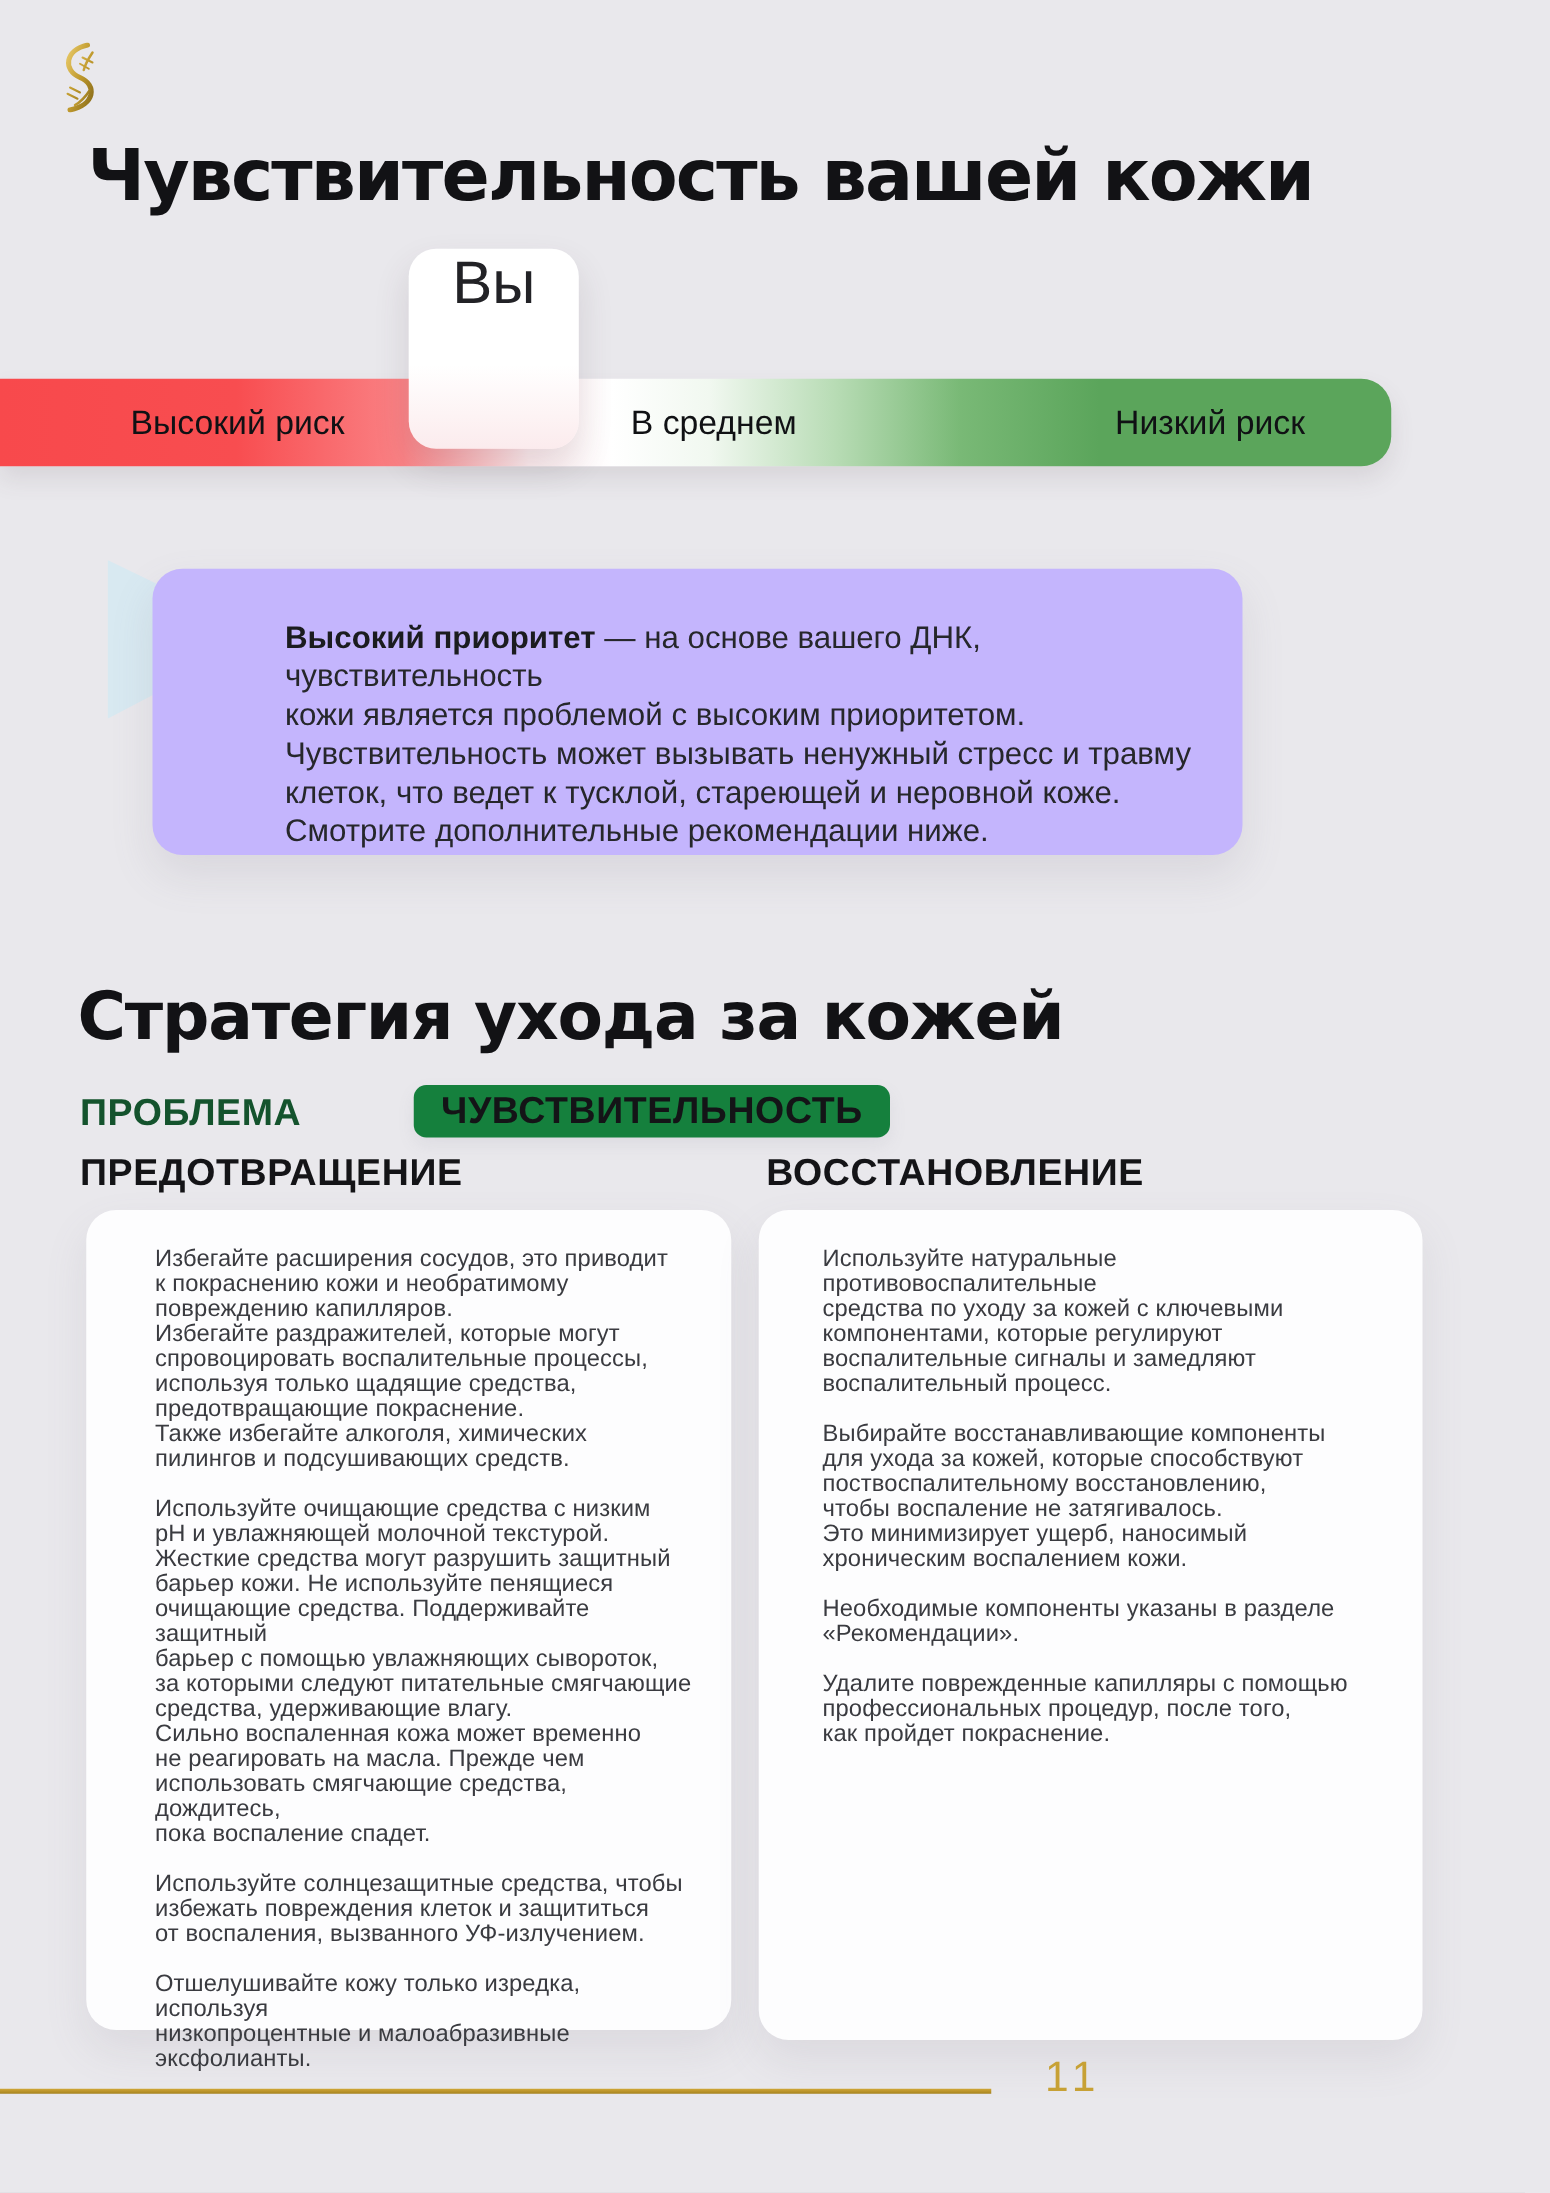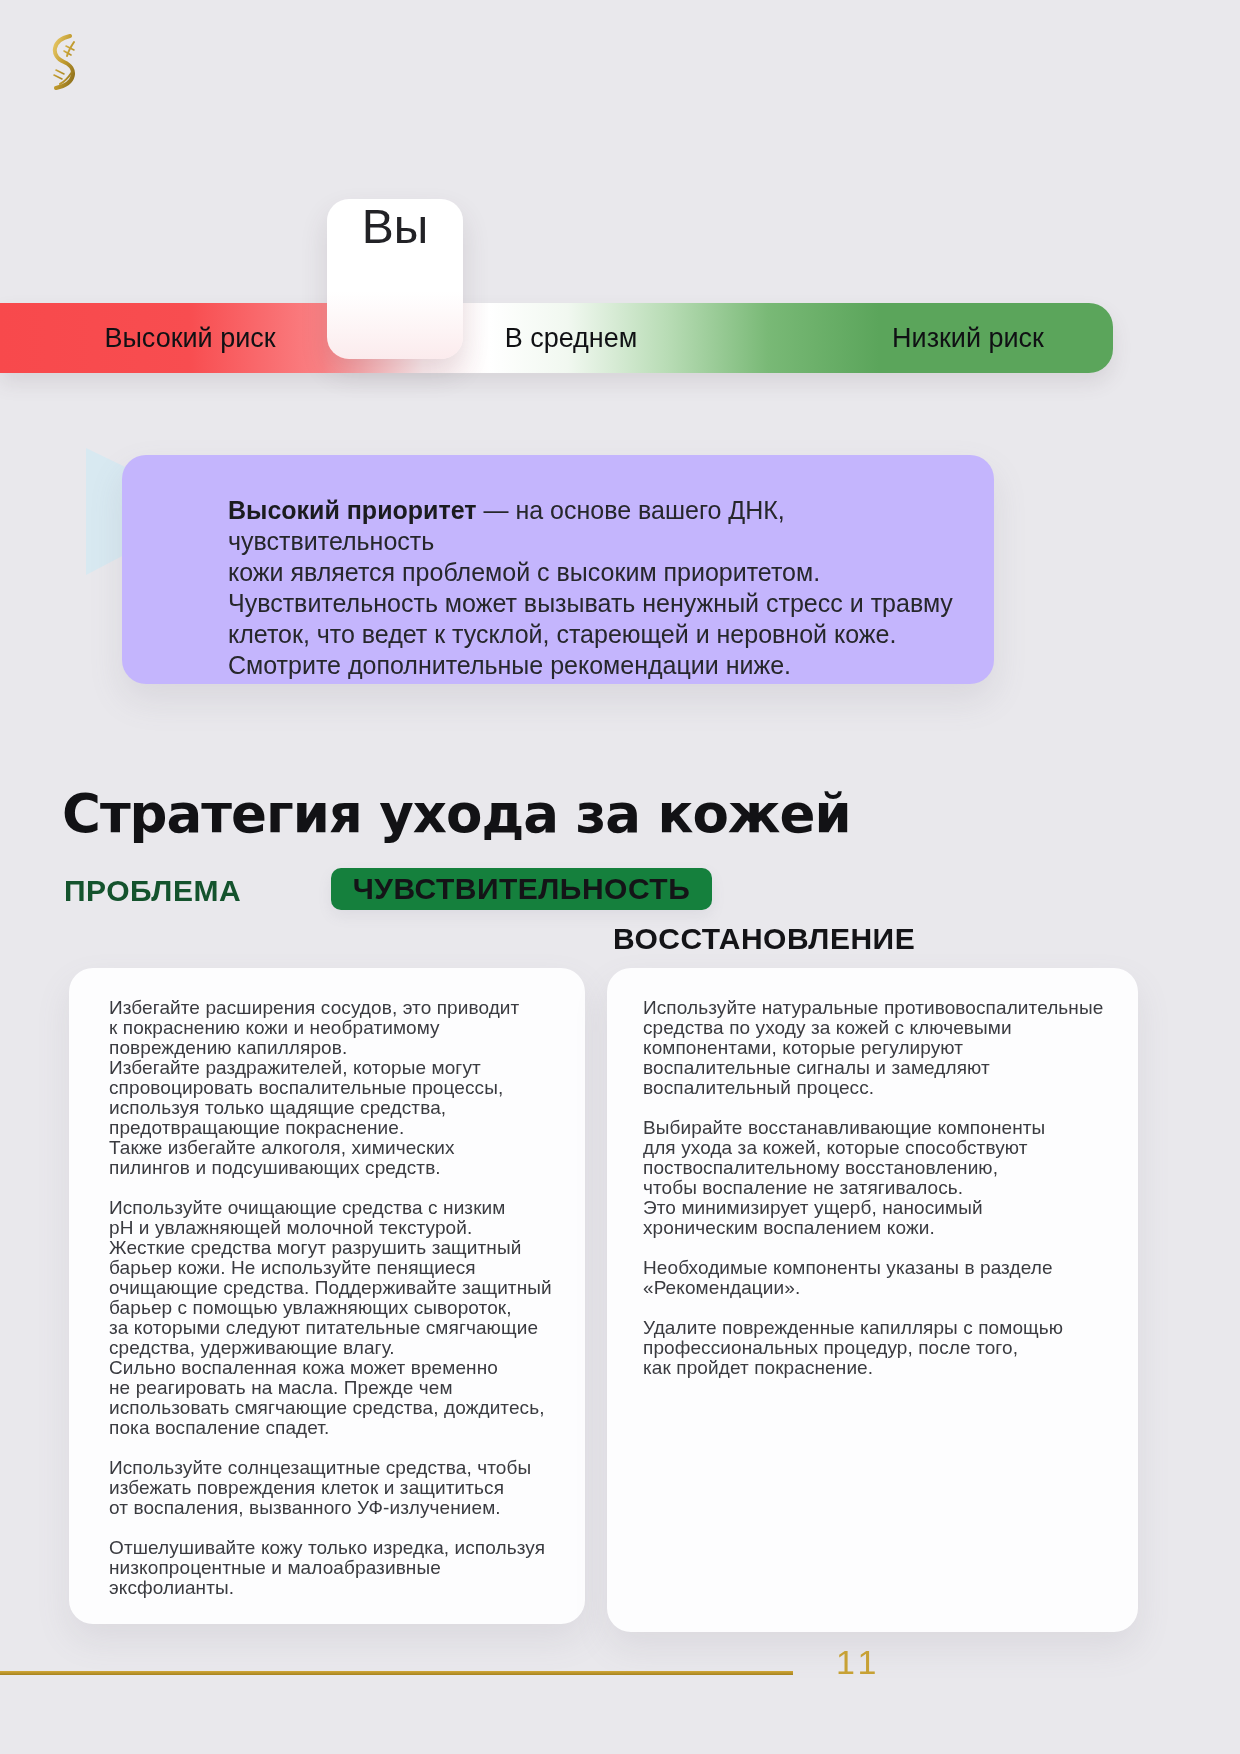--- a/index.html
+++ b/index.html
@@ -81,21 +81,21 @@
   }
   .col-header.prevention{left:64px;}
   .col-header.recovery{left:613px;}
   
   .card{
     position:absolute;background:#fdfdfe;border-radius:24px;
     box-shadow:0 16px 34px rgba(120,115,135,.12);
   }
   .card.prevention{left:69px;top:968px;width:516px;height:656px;}
   .card.recovery{left:607px;top:968px;width:531px;height:664px;}
-  .card .card-body{padding:30px 26px 0 40px;}
+  .card .card-body{padding:30px 26px 0 40px;margin-left:15px;}
   .card.recovery .card-body{padding-left:36px;}
   .card p{
     margin:0 0 20px 0;font-size:19px;line-height:20px;color:#3a3b40;
     white-space:pre-line;letter-spacing:.1px;
   }
   
   .footer-line{
     position:absolute;left:0;top:1671px;width:793px;height:4px;
     background:linear-gradient(180deg,#d1a737 0%,#a5821f 100%);
   }
@@ -116,20 +116,21 @@
         <stop offset="0" stop-color="#e8c968"></stop>
         <stop offset="0.5" stop-color="#c09a2e"></stop>
         <stop offset="1" stop-color="#8a6d1a"></stop>
       </linearGradient>
     </defs>
     <path d="M26,2 C8,6 6,22 20,28 C34,34 32,50 12,54" fill="none" stroke="url(#gold)" stroke-width="4" stroke-linecap="round"></path>
     <path d="M30,8 C26,14 24,18 23,22 M28,38 C24,44 20,48 16,50" fill="none" stroke="url(#gold)" stroke-width="2" stroke-linecap="round"></path>
     <path d="M22,12 L30,16 M20,17 L27,21 M12,36 L20,40 M10,41 L18,45" stroke="url(#gold)" stroke-width="1.6" stroke-linecap="round"></path>
   </svg>
 
+  <div class="h1">Чувствительность вашей кожи</div>
 
   <div class="risk-bar">
     <span class="risk-label high">Высокий риск</span>
     <span class="risk-label medium">В среднем</span>
     <span class="risk-label low">Низкий риск</span>
   </div>
   <div class="you-marker">
       <span class="you-text">Вы</span>
     </div>
 
@@ -138,20 +139,21 @@
     <div class="callout-text"><strong>Высокий приоритет</strong><span> — на основе вашего ДНК, чувствительность
 кожи является проблемой с высоким приоритетом.
 Чувствительность может вызывать ненужный стресс и травму
 клеток, что ведет к тусклой, стареющей и неровной коже.
 Смотрите дополнительные рекомендации ниже.</span></div>
   </div>
 
   <div class="h2">Стратегия ухода за кожей</div>
   <div class="problem-label">ПРОБЛЕМА</div>
   <div class="problem-pill">ЧУВСТВИТЕЛЬНОСТЬ</div>
+  <div class="col-header prevention">ПРЕДОТВРАЩЕНИЕ</div>
   <div class="col-header recovery">ВОССТАНОВЛЕНИЕ</div>
 
   <div class="card prevention">
     <div class="card-body">
       <p>Избегайте расширения сосудов, это приводит
 к покраснению кожи и необратимому
 повреждению капилляров.
 Избегайте раздражителей, которые могут
 спровоцировать воспалительные процессы,
 используя только щадящие средства,

